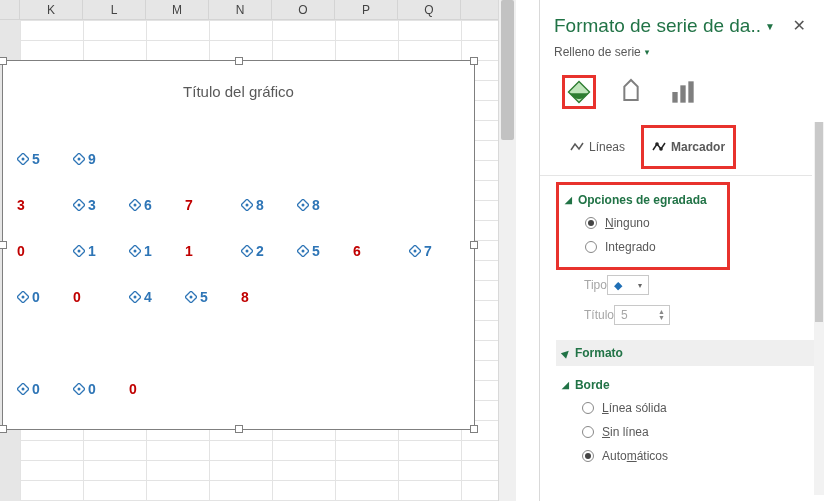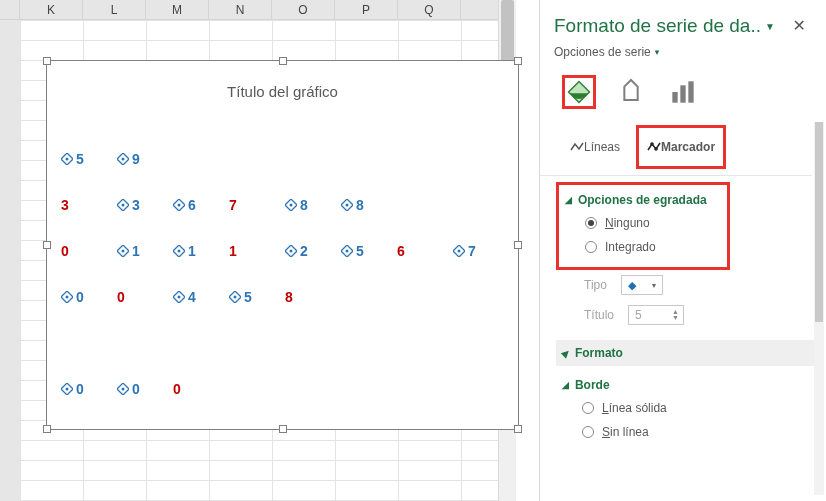--- a/index.html
+++ b/index.html
@@ -50,21 +50,20 @@
   .row-headers {
     position: absolute; left: 0; top: 20px; width: 20px; bottom: 0;
     background: #e6e6e6;
   }
   
   .chart-box {
     position: absolute; left: 2px; top: 60px;
     width: 473px; height: 370px;
     background: #fff;
     border: 1px solid #bfbfbf;
-    margin-left: 44px;
   }
   .chart-sel { border: 1px solid #7f7f7f; }
   .chart-handle {
     position: absolute; width: 8px; height: 8px;
     background: #fff; border: 1px solid #7f7f7f;
   }
   .chart-title {
     font-size: 15px; color: #595959; text-align: center;
     margin-top: 22px;
   }
@@ -111,21 +110,21 @@
     border: 1px solid transparent;
   }
   .redbox { border: 3px solid #e8322d !important; }
   .tabs {
     display: flex; gap: 8px; padding: 4px 0 6px 22px;
     border-bottom: 1px solid #e5e5e5;
     margin: 0 14px 0 0;
     align-items: center;
   }
   .tab {
-    display: flex; align-items: center; 
+    display: flex; align-items: center; gap: 5px;
     padding: 4px 8px;
     font-size: 12px; color: #595959;
   }
   .tab.active { font-weight: bold; border-bottom: 2px solid #217346; }
   .section {
     padding: 8px 12px 4px 22px;
   }
   .section-hdr {
     display: flex; align-items: center; gap: 6px;
     font-size: 12px; font-weight: bold; color: #217346;
@@ -138,21 +137,21 @@
     padding: 5px 0 5px 20px;
     font-size: 12px; color: #595959;
   }
   .radio {
     width: 12px; height: 12px; border: 1px solid #888; border-radius: 50%;
     display: inline-flex; align-items: center; justify-content: center; flex: 0 0 12px;
   }
   .radio.on::after { content:""; width:6px; height:6px; background:#444; border-radius:50%; }
   .underline-letter { text-decoration: underline; }
   .field-row {
-    display: flex; align-items: center; gap: 14px;
+    display: flex; align-items: center; gap: 0;
     padding: 5px 0 5px 20px; font-size: 12px; color: #a6a6a6;
   }
   .mini-select {
     border: 1px solid #c8c8c8; min-width: 42px; height: 20px;
     display: inline-flex; align-items: center; justify-content: space-between;
     padding: 0 6px; color: #1f6fb5; font-size: 11px;
   }
   .spinner {
     border: 1px solid #c8c8c8; width: 56px; height: 20px;
     display: inline-flex; align-items: center; justify-content: space-between;
@@ -339,21 +338,21 @@
 </div>
 
 <div class="pane">
   <div class="pane-header">
     <div class="pane-title">
       <span>Formato de serie de da..</span><span class="caret">▼</span>
     </div>
     <div class="close-x">✕</div>
   </div>
   <div class="series-opts">
-    <span>Opciones de serie</span>
+    <span>Relleno de serie</span>
       <span class="dd">▾</span>
   </div>
 
   <div class="icon-row">
 
     <div class="icon-btn redbox">
       <svg viewBox="0 0 24 24">
           <path d="M12 3 L21 12 L12 21 L3 12 Z" fill="#bfe5bb" stroke="#2e7d32" stroke-width="1.2"></path>
           <path d="M4 13 Q12 23 20 13" fill="#2e7d32"></path>
         </svg>
@@ -436,19 +435,23 @@
         <span>Borde</span>
     </div>
     <div class="radio-row">
       <span class="radio"></span>
         <span><span class="underline-letter">L</span>ínea sólida</span>
     </div>
     <div class="radio-row">
       <span class="radio"></span>
         <span><span class="underline-letter">S</span>in línea</span>
     </div>
+    <div class="radio-row">
+      <span class="radio on"></span>
+        <span>Auto<span class="underline-letter">m</span>áticos</span>
+    </div>
   </div>
 
   <div class="pane-vscroll">
     <div class="track"></div>
       <div class="thumb"></div>
   </div>
 </div>
 
 </body></html>

